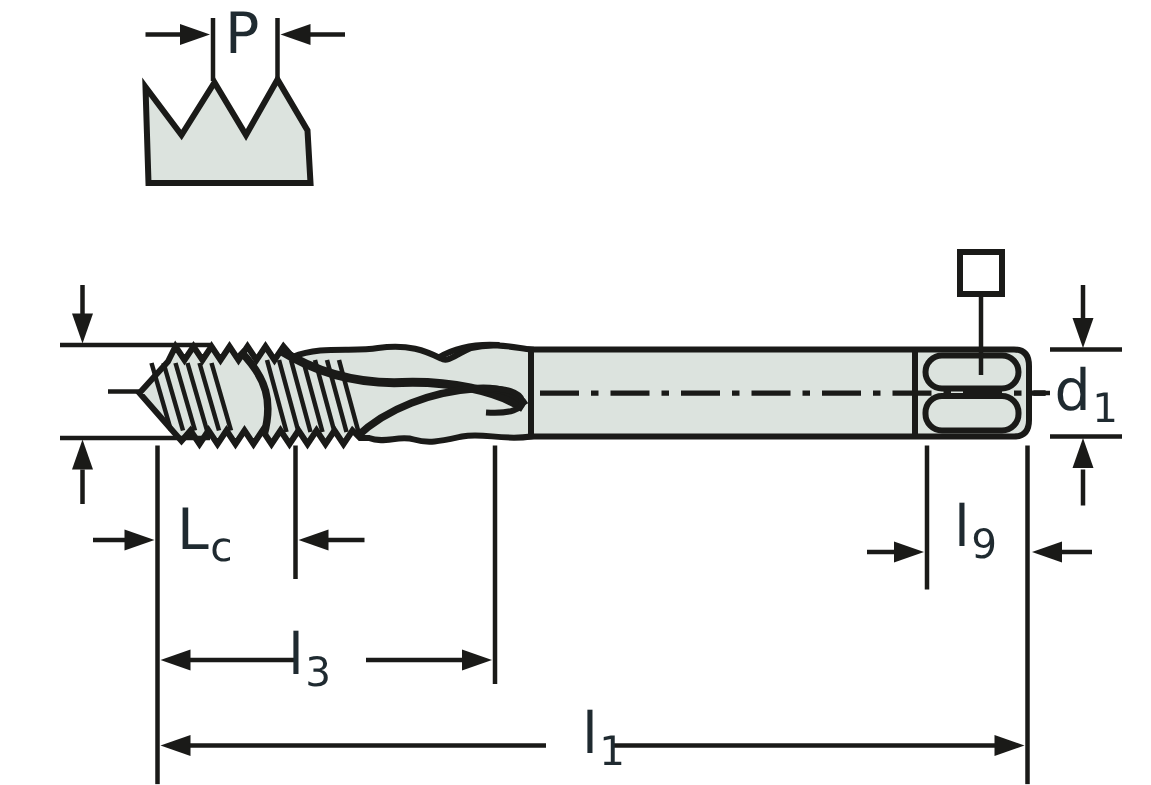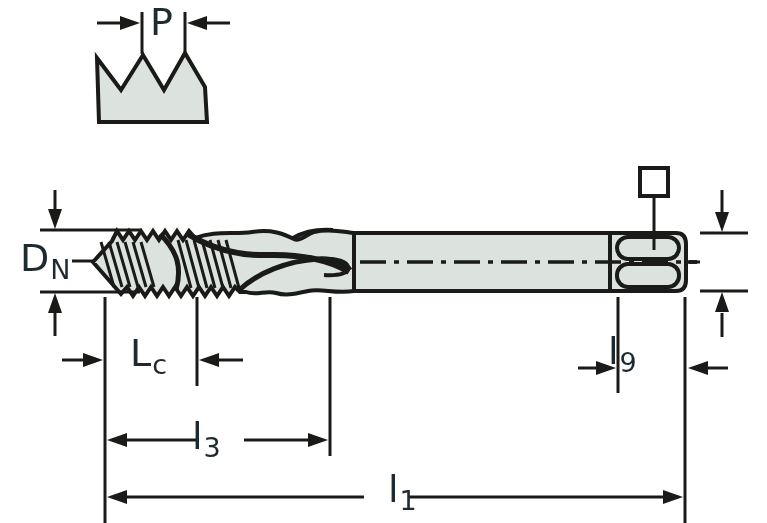--- a/index.html
+++ b/index.html
@@ -149,19 +149,19 @@
     <g>
       <path class="ln w3" d="M618,297 V393"></path>
       <path class="ln w3" d="M578,368 H598"></path>
       <polygon class="arrow" points="616,368 596,361 596,375"></polygon>
       <polygon class="arrow" points="688,368 708,361 708,375"></polygon>
       <path class="ln w3" d="M707,368 H728"></path>
     </g>
   </svg>
 
   <div class="lbl" style="left:150px;top:3px"><span>P</span><span class="sub"></span></div>
-  <div class="lbl" style="left:20px;top:239px"><span>D</span><span class="sub">N</span></div>
-  <div class="lbl" style="left:130px;top:334px"><span>L</span><span class="sub">c</span></div>
+  <div class="lbl" style="left:703px;top:241px"><span>d</span><span class="sub">1</span></div>
+  <div class="lbl" style="left:118px;top:334px"><span>L</span><span class="sub">c</span></div>
   <div class="lbl" style="left:192px;top:417px"><span>l</span><span class="sub">3</span></div>
   <div class="lbl" style="left:388px;top:470px"><span>l</span><span class="sub">1</span></div>
-  <div class="lbl" style="left:608px;top:332px"><span>l</span><span class="sub">9</span></div>
+  <div class="lbl" style="left:636px;top:332px"><span>l</span><span class="sub">9</span></div>
 
 </div>
 
 </body></html>

